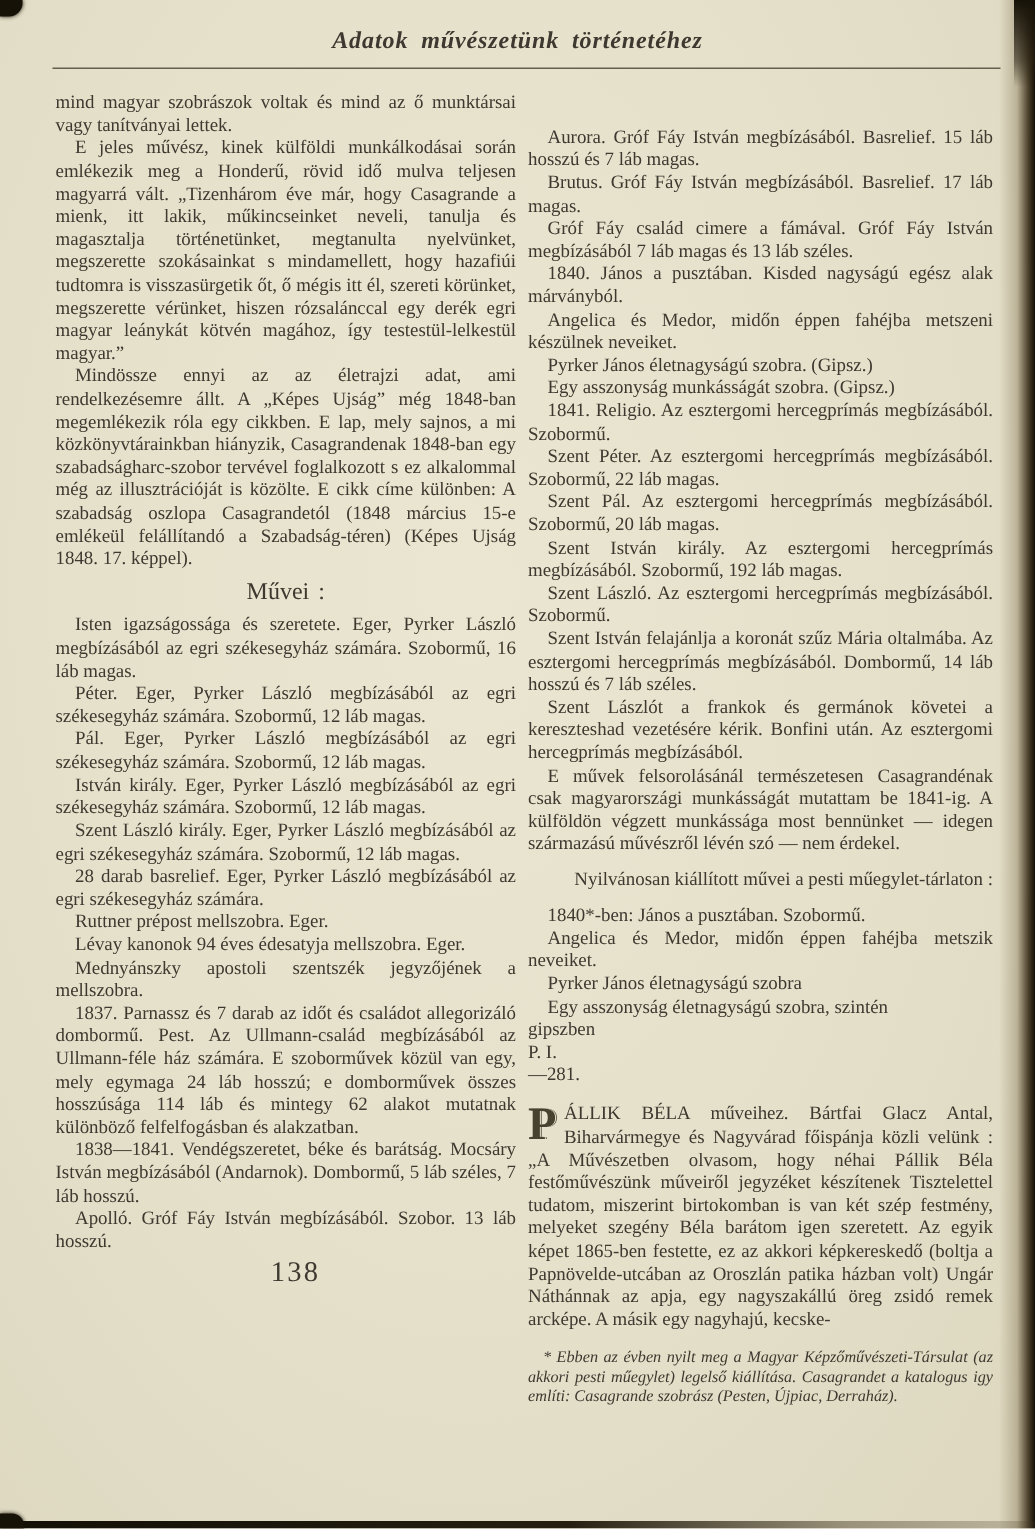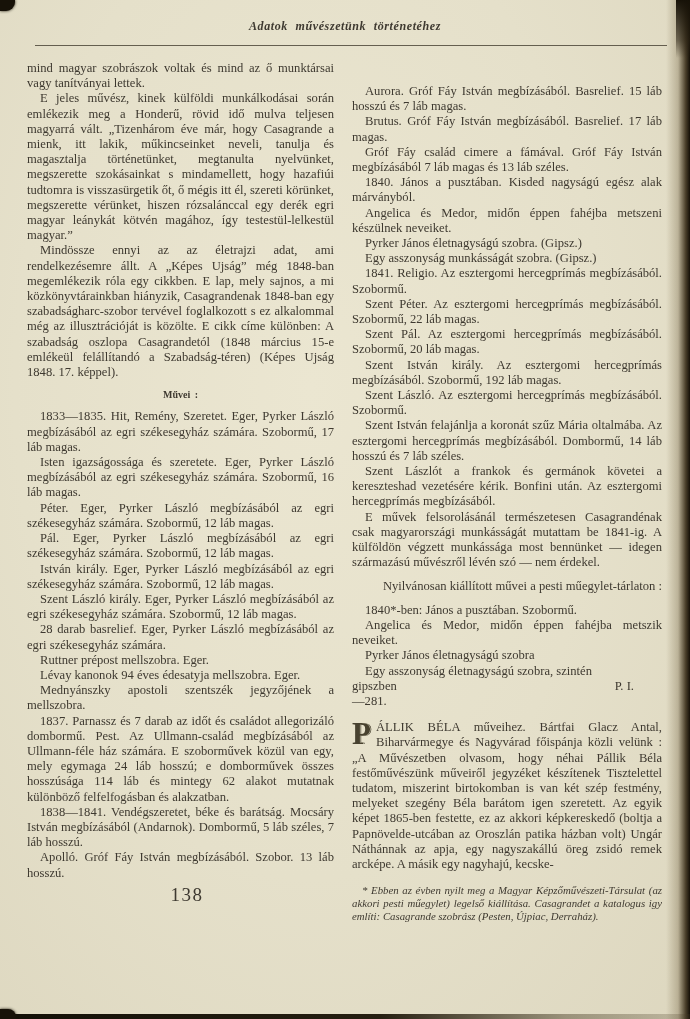--- a/index.html
+++ b/index.html
@@ -19,40 +19,40 @@
   .corner-tr { position:absolute; top:0; right:0; width:14px; height:58px;
     background: linear-gradient(to bottom,#171208 0%, rgba(40,32,18,0.55) 70%, rgba(40,32,18,0) 100%); }
   .scan-edge-bottom { position:absolute; bottom:0; left:0; width:100%; height:5px;
     background: linear-gradient(to right, #131007 0%, #261f11 55%, rgba(70,58,34,0.45) 82%, rgba(70,58,34,0.2) 100%); }
   .corner-bl { position:absolute; bottom:0; left:0; width:16px; height:10px;
     background:#171208; border-top-right-radius:8px; box-shadow:0 0 3px #171208; }
 
   .running-head {
     position:absolute; top:19px; left:0; width:100%;
     text-align:center; font-style:italic; font-weight:bold;
-    font-size:12px; letter-spacing:0.6px; word-spacing:4px;
+    font-size:16px; letter-spacing:0.6px; word-spacing:4px;
   }
   .head-rule { position:absolute; top:45px; left:35px; width:632px; height:1px;
     background:#4e4839; opacity:0.85; }
 
   .col { position:absolute; top:61px; font-size:12.6px; line-height:15.2px;
     text-align:justify; }
-  .col-left  { left:27px;  width:307px; }
+  .col-left  { left:37px;  width:307px; }
   .col-right { left:352px; width:310px;margin-top:23px; }
 
   .col p { margin:0; text-indent:13px; }
   .col-left .para-group p:first-of-type { text-indent:0; }
 
   .works-heading {
     margin:7px 0 7px 0; text-align:center; text-indent:0;
-    font-size:10px; font-weight:bold; word-spacing:2px;
+    font-size:16px; font-weight:normal; word-spacing:2px;
   }
   .exhibit-heading { margin:8px 0 9px 0; text-align:right; text-indent:0; }
 
-  .line-split { display:flex; justify-content:space-between; padding-right:28px; }
+  .line-split { display:flex; justify-content:space-between; padding-right:28px;flex-direction:column; }
   .ref { padding-right:14px; }
 
   .pallik { margin-top:11px !important; text-indent:0 !important; }
   .dropcap {
     float:left; font-size:31px; line-height:26px; width:21px;
     font-weight:bold; color:#47412f;
     text-shadow: 0.6px 0 0 #e5e0ca, 1.2px 0 0 #47412f;
     margin:1px 3px 0 0;
   }
   .footnote { margin-top:12px !important; font-size:10.8px; line-height:13px;
@@ -76,21 +76,20 @@
 <div class="col col-left">
   <div class="para-group">
 
   <p>mind magyar szobrászok voltak és mind az ő munktársai vagy tanítványai lettek.</p>
       <p>E jeles művész, kinek külföldi munkálkodásai során emlékezik meg a Honderű, rövid idő mulva teljesen magyarrá vált. „Tizenhárom éve már, hogy Casagrande a mienk, itt lakik, műkincseinket neveli, tanulja és magasztalja történetünket, megtanulta nyelvünket, megszerette szokásainkat s mindamellett, hogy hazafiúi tudtomra is visszasürgetik őt, ő mégis itt él, szereti körünket, megszerette vérünket, hiszen rózsalánccal egy derék egri magyar leánykát kötvén magához, így testestül-lelkestül magyar.”</p>
       <p>Mindössze ennyi az az életrajzi adat, ami rendelkezésemre állt. A „Képes Ujság” még 1848-ban megemlékezik róla egy cikkben. E lap, mely sajnos, a mi közkönyvtárainkban hiányzik, Casagrandenak 1848-ban egy szabadságharc-szobor tervével foglalkozott s ez alkalommal még az illusztrációját is közölte. E cikk címe különben: A szabadság oszlopa Casagrandetól (1848 március 15-e emlékeül felállítandó a Szabadság-téren) (Képes Ujság 1848. 17. képpel).</p>
     </div>
   <h3 class="works-heading">Művei :</h3>
   <div>
 
-  <p>1833—1835. Hit, Remény, Szeretet. Eger, Pyrker László megbízásából az egri székesegyház számára. Szobormű, 17 láb magas.</p>
       <p>Isten igazságossága és szeretete. Eger, Pyrker László megbízásából az egri székesegyház számára. Szobormű, 16 láb magas.</p>
       <p>Péter. Eger, Pyrker László megbízásából az egri székesegyház számára. Szobormű, 12 láb magas.</p>
       <p>Pál. Eger, Pyrker László megbízásából az egri székesegyház számára. Szobormű, 12 láb magas.</p>
       <p>István király. Eger, Pyrker László megbízásából az egri székesegyház számára. Szobormű, 12 láb magas.</p>
       <p>Szent László király. Eger, Pyrker László megbízásából az egri székesegyház számára. Szobormű, 12 láb magas.</p>
       <p>28 darab basrelief. Eger, Pyrker László megbízásából az egri székesegyház számára.</p>
       <p>Ruttner prépost mellszobra. Eger.</p>
       <p>Lévay kanonok 94 éves édesatyja mellszobra. Eger.</p>
       <p>Mednyánszky apostoli szentszék jegyzőjének a mellszobra.</p>
       <p>1837. Parnassz és 7 darab az időt és családot allegorizáló dombormű. Pest. Az Ullmann-család megbízásából az Ullmann-féle ház számára. E szoborművek közül van egy, mely egymaga 24 láb hosszú; e domborművek összes hosszúsága 114 láb és mintegy 62 alakot mutatnak különböző felfelfogásban és alakzatban.</p>

